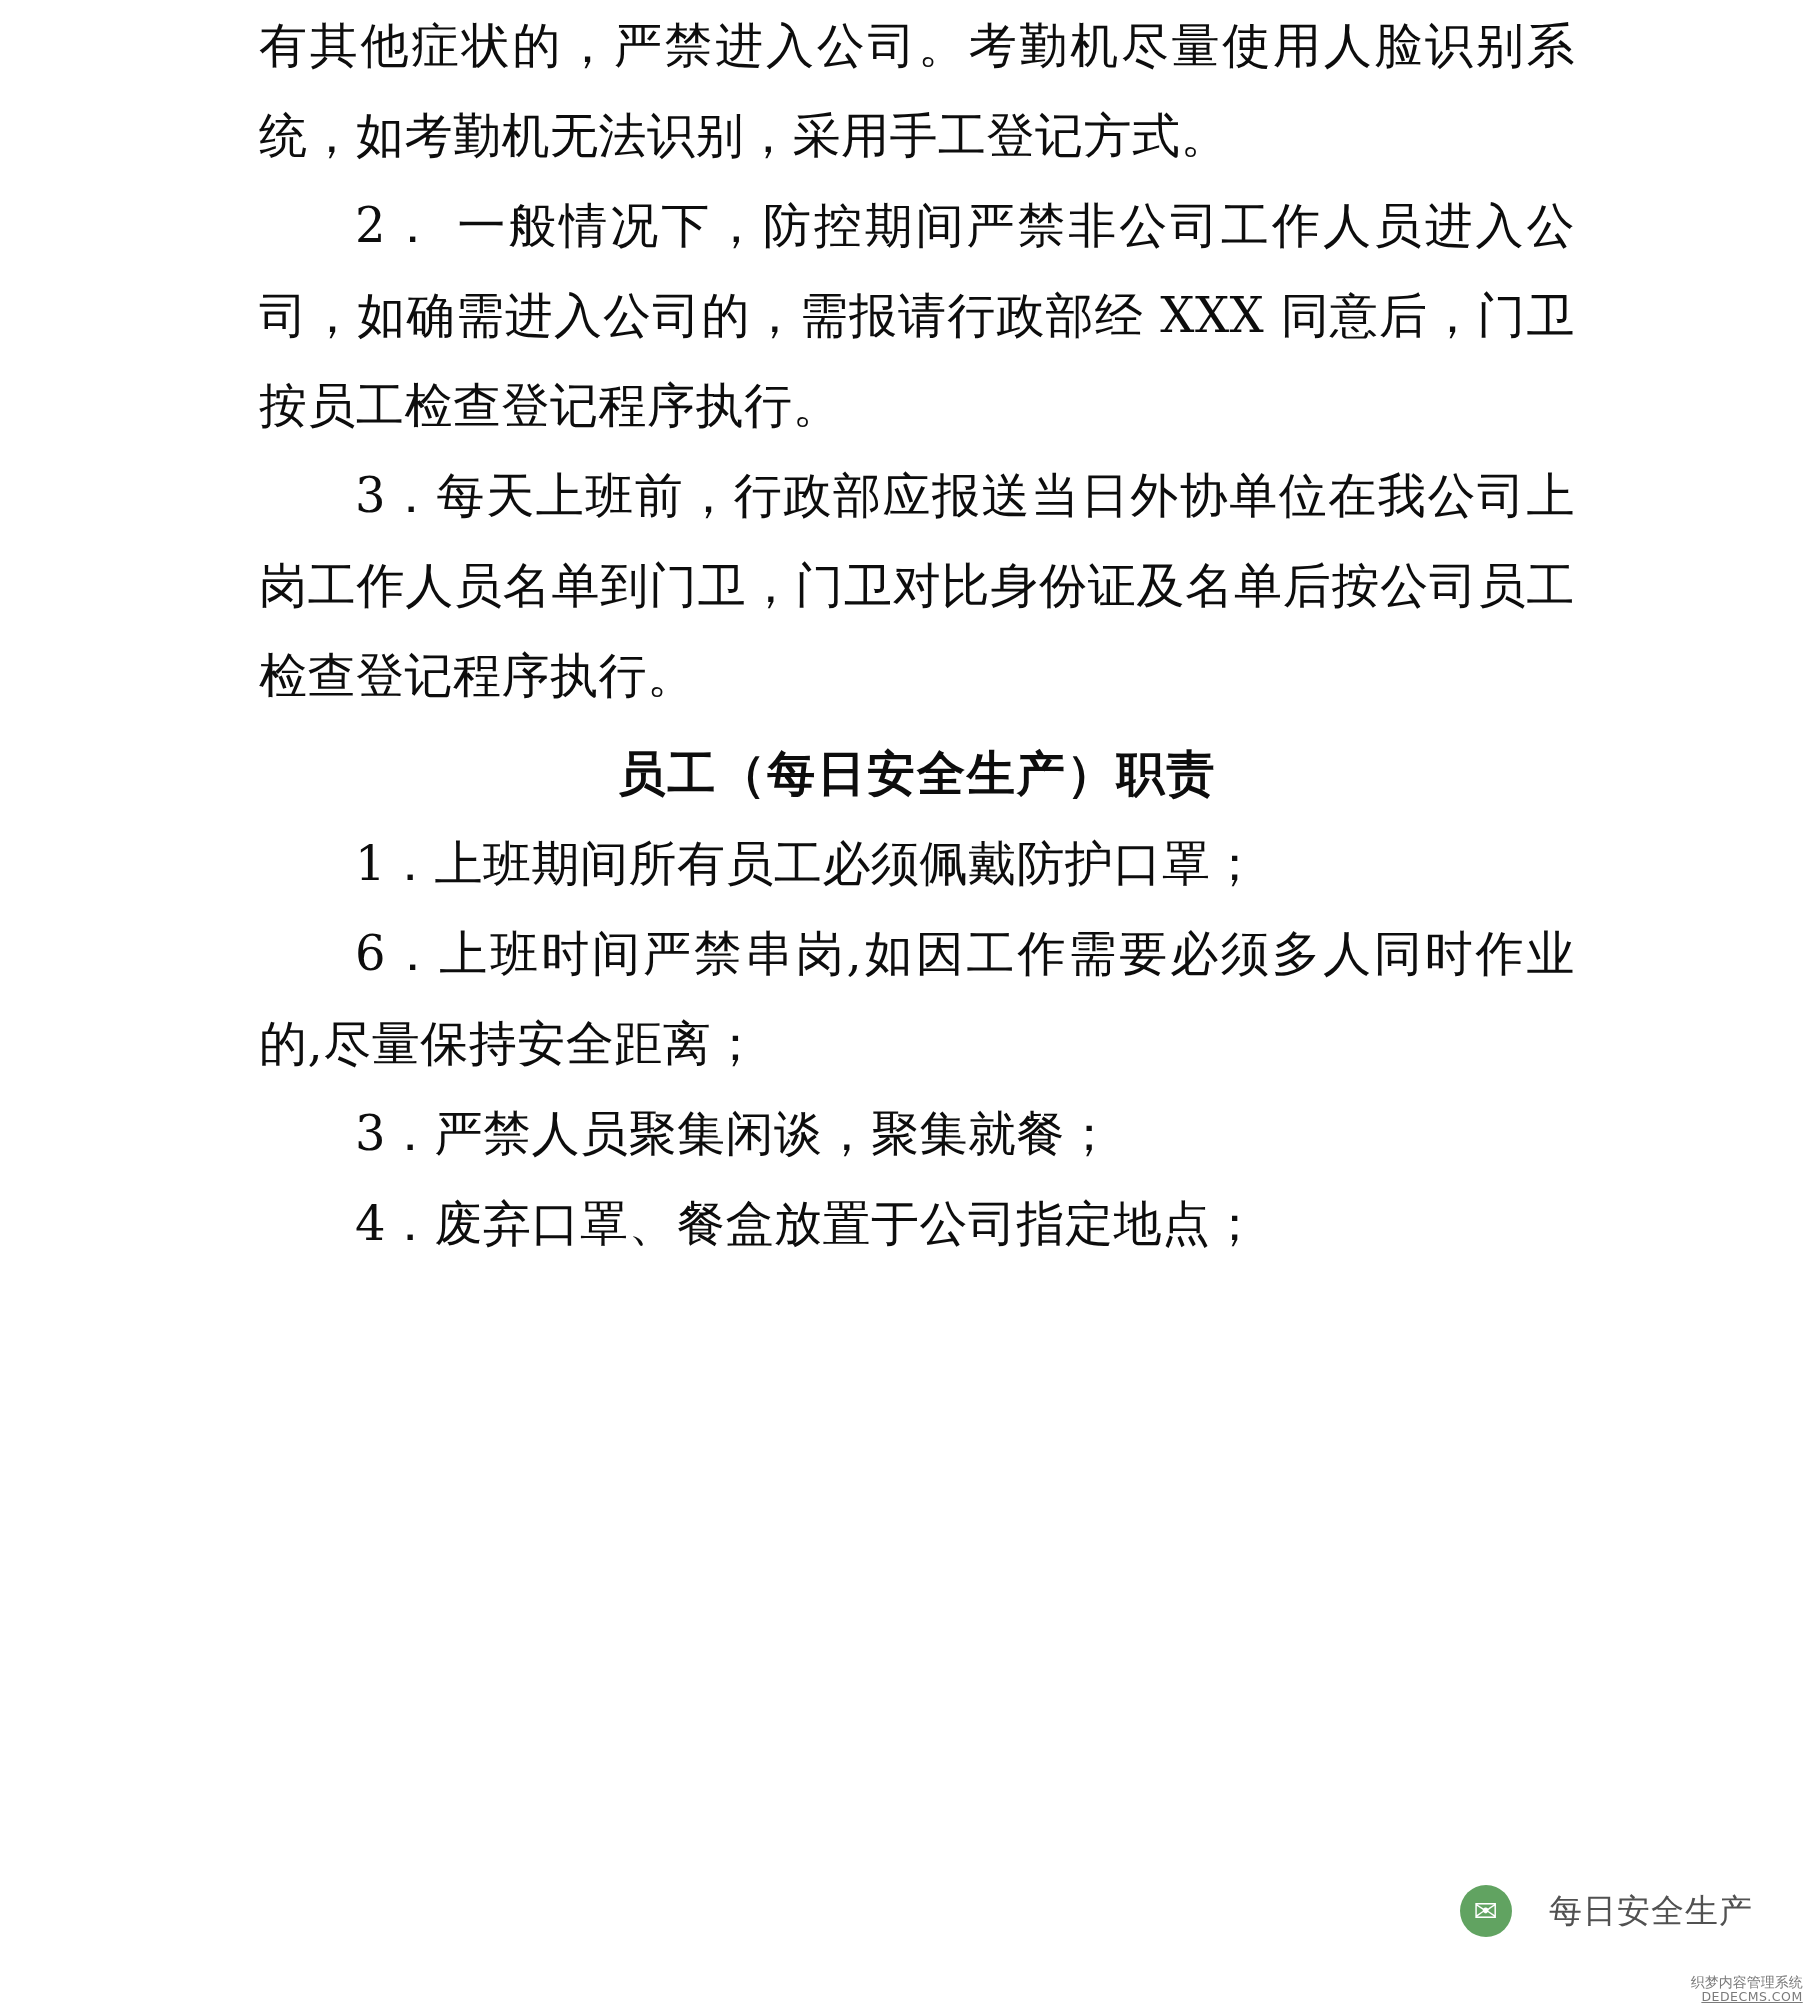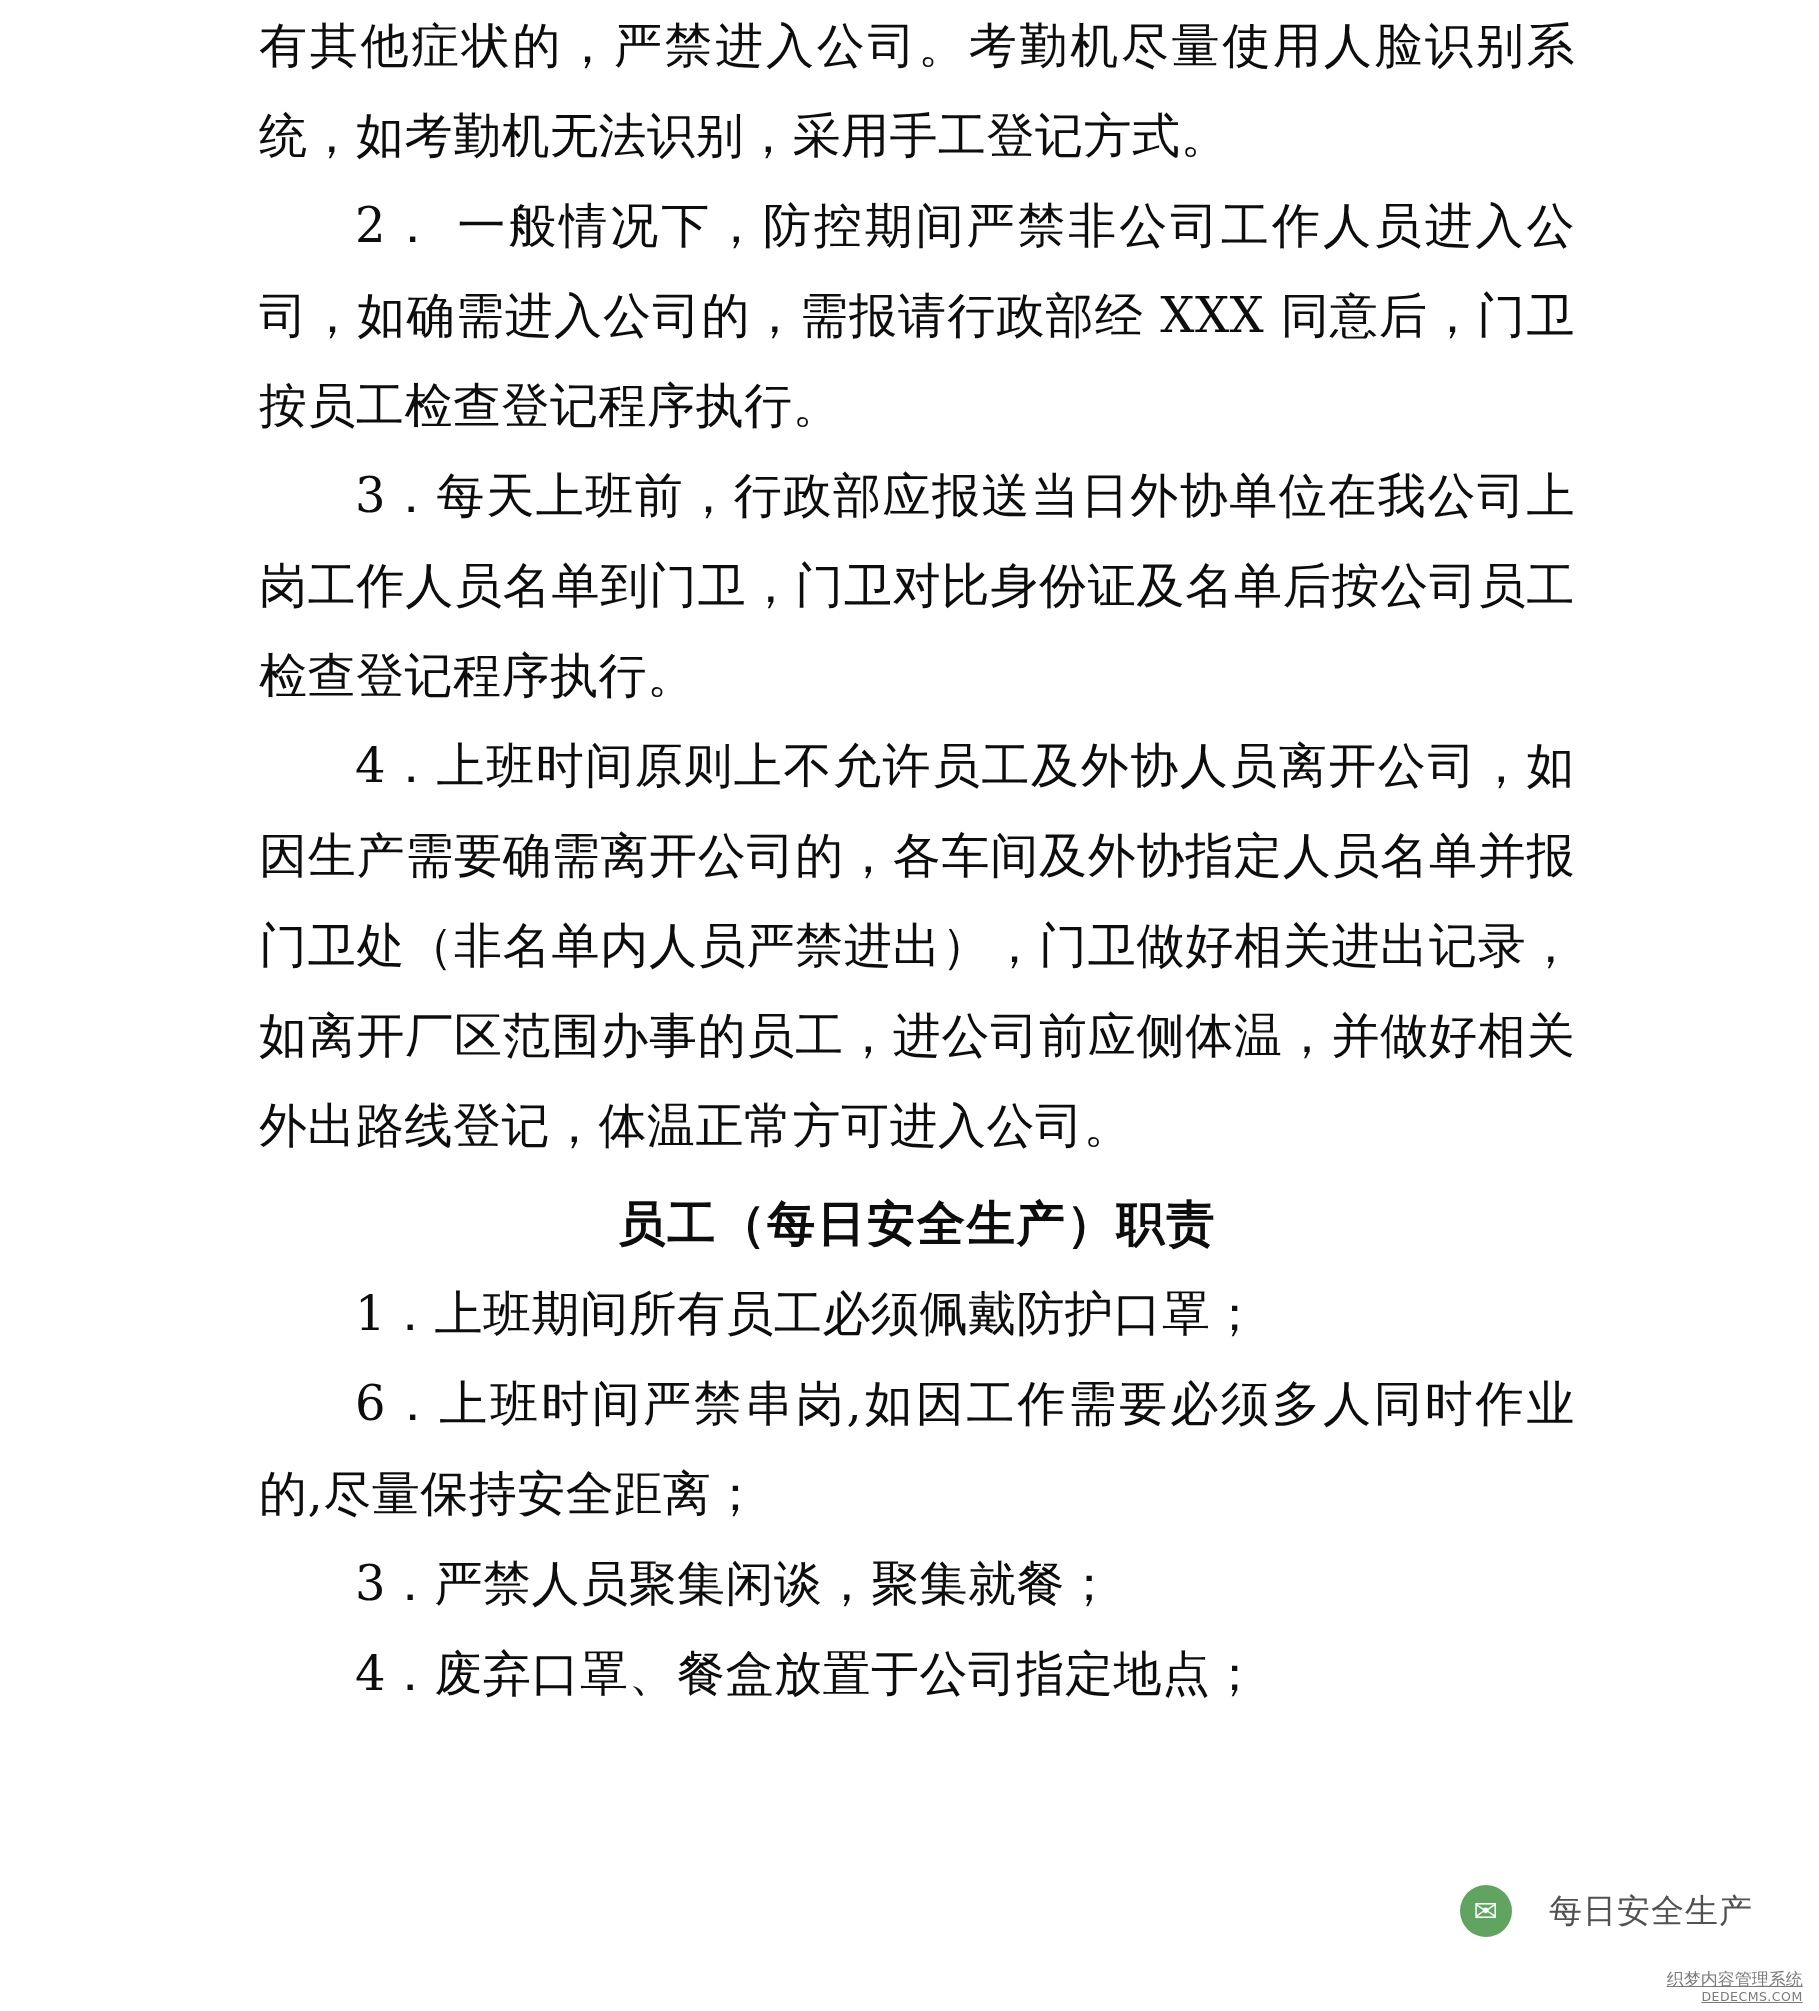--- a/index.html
+++ b/index.html
@@ -75,32 +75,31 @@
   }
   .footer-credit {
     position: absolute;
     right: 17.3px;
     bottom: 7.7px;
     text-align: right;
     line-height: 1.15;
     color: #7a7a7a;
     font-family: "DejaVu Sans", "Liberation Sans", sans-serif;
   }
-  .footer-credit .fc-line1 { font-size: 17px; text-decoration: underline; }
+  .footer-credit .fc-line1 { font-size: 14px; }
   .footer-credit .fc-line2 { font-size: 12.5px; letter-spacing: 0.5px; text-decoration: underline; }
 </style>
 </head>
 <body>
 
 <div class="page">
 
   <p class="para">有其他症状的，严禁进入公司。考勤机尽量使用人脸识别系统，如考勤机无法识别，采用手工登记方式。</p>
   <p class="para indent">2． 一般情况下，防控期间严禁非公司工作人员进入公司，如确需进入公司的，需报请行政部经 XXX 同意后，门卫按员工检查登记程序执行。</p>
   <p class="para indent">3．每天上班前，行政部应报送当日外协单位在我公司上岗工作人员名单到门卫，门卫对比身份证及名单后按公司员工检查登记程序执行。</p>
-  <p class="para indent">4．上班时间原则上不允许员工及外协人员离开公司，如因生产需要确需离开公司的，各车间及外协指定人员名单并报门卫处（非名单内人员严禁进出），门卫做好相关进出记录，如离开厂区范围办事的员工，进公司前应侧体温，并做好相关外出路线登记，体温正常方可进入公司。</p>
 
   <div class="spacer-sm"></div>
 
   <h2 class="section-title">员工（每日安全生产）职责</h2>
 
   <p class="para indent">1．上班期间所有员工必须佩戴防护口罩；</p>
   <p class="para indent">6．上班时间严禁串岗,如因工作需要必须多人同时作业的,尽量保持安全距离；</p>
   <p class="para indent">3．严禁人员聚集闲谈，聚集就餐；</p>
   <p class="para indent">4．废弃口罩、餐盒放置于公司指定地点；</p>
 

